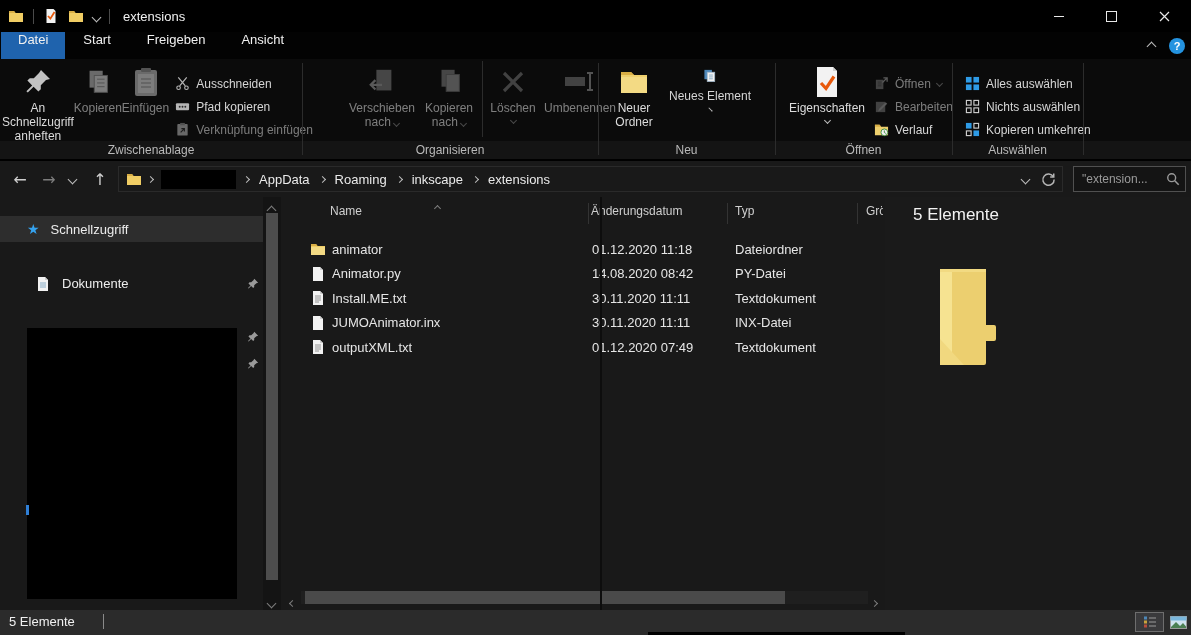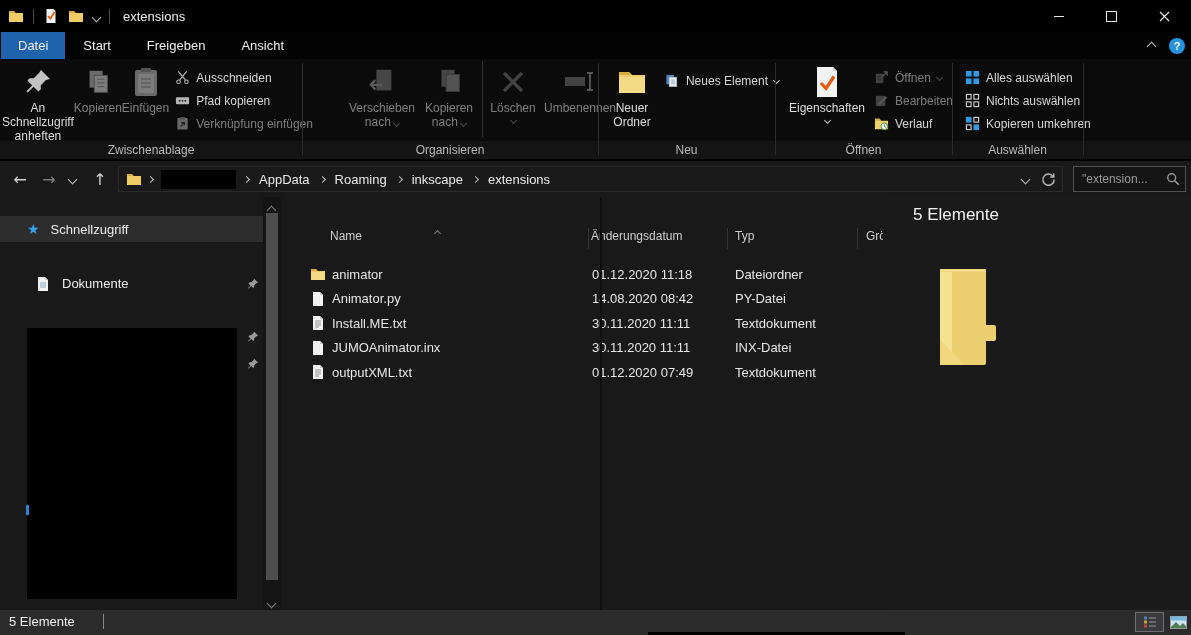--- a/index.html
+++ b/index.html
@@ -21,34 +21,34 @@
   #titlebar .qat{display:flex;align-items:center;gap:9px;padding-left:8px;}
   .tsep{width:1px;height:15px;background:#4a4a4a;}
   #title-text{font-size:13px;color:#f0f0f0;margin-left:4px;}
   #wincontrols{position:absolute;right:0;top:0;height:32px;display:flex;}
   .wcbtn{width:53px;height:32px;display:flex;align-items:center;justify-content:center;}
   .minline{width:10px;height:1px;background:#e8e8e8;}
   .maxbox{width:9px;height:9px;border:1px solid #e8e8e8;}
 
   
   #tabrow{position:absolute;left:0;top:32px;width:1191px;height:27px;background:#030303;display:flex;align-items:stretch;}
-  .tab{display:flex;align-items:center;justify-content:center;font-size:13px;color:#f0f0f0;padding:0 18px;}
+  .tab{display:flex;align-items:flex-start;justify-content:center;font-size:13px;color:#f0f0f0;padding:0 18px;}
   .tab.blue{background:#1f63ad;padding:0 17px;margin-left:1px;}
   #ribbon-right{position:absolute;right:6px;top:32px;height:27px;display:flex;align-items:center;gap:14px;}
   .helpcircle{width:16px;height:16px;border-radius:50%;background:#2493e0;color:#fff;font-size:11px;font-weight:bold;display:flex;align-items:center;justify-content:center;}
 
   
   #ribbon{position:absolute;left:0;top:59px;width:1191px;height:100px;background:#0b0b0b;border-bottom:2px solid #000;}
   #ribbon .labelstrip{position:absolute;left:0;bottom:0;width:100%;height:18px;background:#141414;}
   .rsep{position:absolute;top:4px;width:1px;height:92px;background:#2c2c2c;}
   .rgroup{position:absolute;top:0;height:82px;display:flex;align-items:flex-start;}
   .grp-label{position:absolute;bottom:1px;height:16px;font-size:12px;color:#b9b9b9;display:flex;align-items:center;justify-content:center;}
   .bb{display:flex;flex-direction:column;align-items:center;height:82px;padding-top:4px;font-size:12px;line-height:14px;color:#dcdcdc;text-align:center;}
   .bb .ic{height:38px;display:flex;align-items:center;justify-content:center;}
-  .scol{display:flex;flex-direction:column;margin-top:7px;}
+  .scol{display:flex;flex-direction:column;margin-top:13px;}
   .srow{display:flex;align-items:center;gap:6px;height:23px;font-size:12px;color:#d6d6d6;padding:0 4px;white-space:nowrap;}
 
   
   #navrow{position:absolute;left:0;top:161px;width:1191px;height:36px;background:#191919;}
   .navbtn{position:absolute;top:0;height:36px;display:flex;align-items:center;justify-content:center;font-family:"DejaVu Sans","Liberation Sans",sans-serif;font-size:16px;}
   #addressbox{position:absolute;left:118px;top:5px;width:945px;height:26px;background:#191919;border:1px solid #2a2a2a;display:flex;align-items:center;box-sizing:border-box;}
   .crumb{padding:0 8px;font-size:13px;color:#eaeaea;height:100%;display:flex;align-items:center;}
   .crumbsep{padding:0 2px;display:flex;align-items:center;}
   #addr-right{position:absolute;right:6px;top:0;height:24px;display:flex;align-items:center;gap:12px;}
   #searchbox{position:absolute;left:1073px;top:5px;width:113px;height:26px;box-sizing:border-box;}
@@ -60,21 +60,21 @@
   
   #sidebar{position:absolute;left:0;top:0;width:283px;height:413px;}
   .siderow{position:absolute;left:0;width:263px;height:26px;display:flex;align-items:center;font-size:13px;color:#ececec;}
   .siderow .icon16{margin-right:11px;}
   .siderow.sel{background:#2d2d2d;}
   .pin{position:absolute;left:247px;}
   #side-scroll{position:absolute;left:263px;top:0;width:18px;height:413px;background:#141414;}
   #side-thumb{position:absolute;left:3px;top:16px;width:12px;height:367px;background:#4d4d4d;}
   .scroll-arrow{position:absolute;left:5px;}
   
-  #filearea{position:absolute;left:283px;top:0;width:600px;height:413px;margin-top:25px;}
+  #filearea{position:absolute;left:283px;top:0;width:600px;height:413px;}
   .colhdr{position:absolute;top:7px;font-size:12px;color:#cfcfcf;white-space:nowrap;}
   .colsep{position:absolute;top:6px;width:1px;height:21px;background:#333;}
   #sortcaret{position:absolute;left:152px;top:2px;}
   .frow{position:absolute;left:0;width:600px;height:24px;display:flex;align-items:center;font-size:13px;color:#e6e6e6;}
   .frow .fic{position:absolute;left:27px;top:4px;}
   .frow .fname{position:absolute;left:49px;white-space:nowrap;}
   .frow .fdate{position:absolute;left:309px;white-space:nowrap;}
   .frow .ftype{position:absolute;left:452px;white-space:nowrap;}
   #hscroll{position:absolute;left:0;top:392px;width:600px;height:17px;background:#191919;}
   #hscroll .track{position:absolute;left:18px;top:2px;width:567px;height:13px;background:#1f1f1f;}
@@ -287,21 +287,21 @@
           <svg width="32" height="30" viewBox="0 0 32 30">
               <path d="M3 5h10l3 3h13v18H3z" fill="#eecf6d"></path>
               <path d="M3 5h10l3 3H3z" fill="#d9ae45"></path>
               <path d="M3 10h26v16H3z" fill="#f3da84"></path>
             </svg>
         </span>
         <span>Neuer</span>
         <span>Ordner</span>
       </div>
       <div class="scol" style="margin-left:4px;margin-top:9px;">
-        <div class="srow" style="height:25px;">
+        <div class="srow" style="height:25px;flex-direction:column;">
           <span>
             <svg width="15" height="15" viewBox="0 0 16 16">
                 <rect x="1.5" y="2" width="8" height="10" fill="#4d87b8"></rect>
                 <rect x="4.5" y="4.5" width="8" height="10" fill="#f0f0f0" stroke="#9fb6c9" stroke-width=".8"></rect>
                 <path d="M6.5 7.5h4M6.5 9.5h4M6.5 11.5h4" stroke="#7da5c2" stroke-width=".9"></path>
               </svg>
           </span>
           <span>Neues Element</span>
           <span class="cv sm"></span>
         </div>

